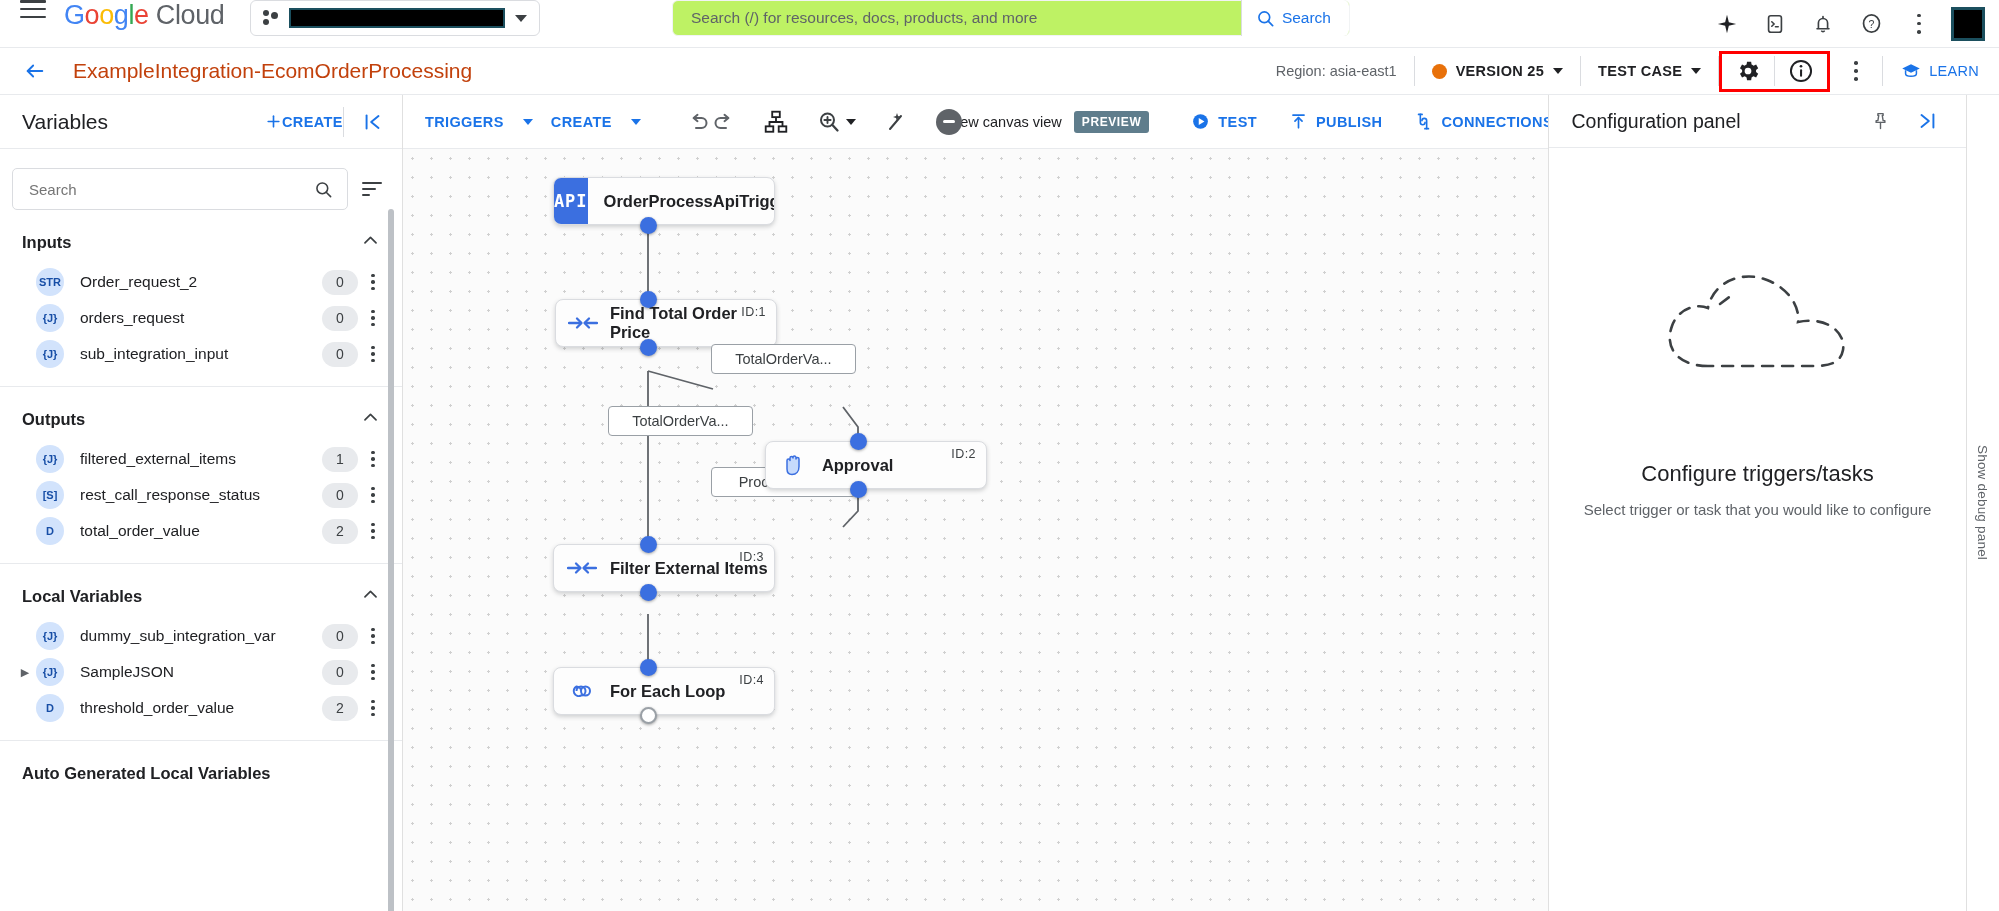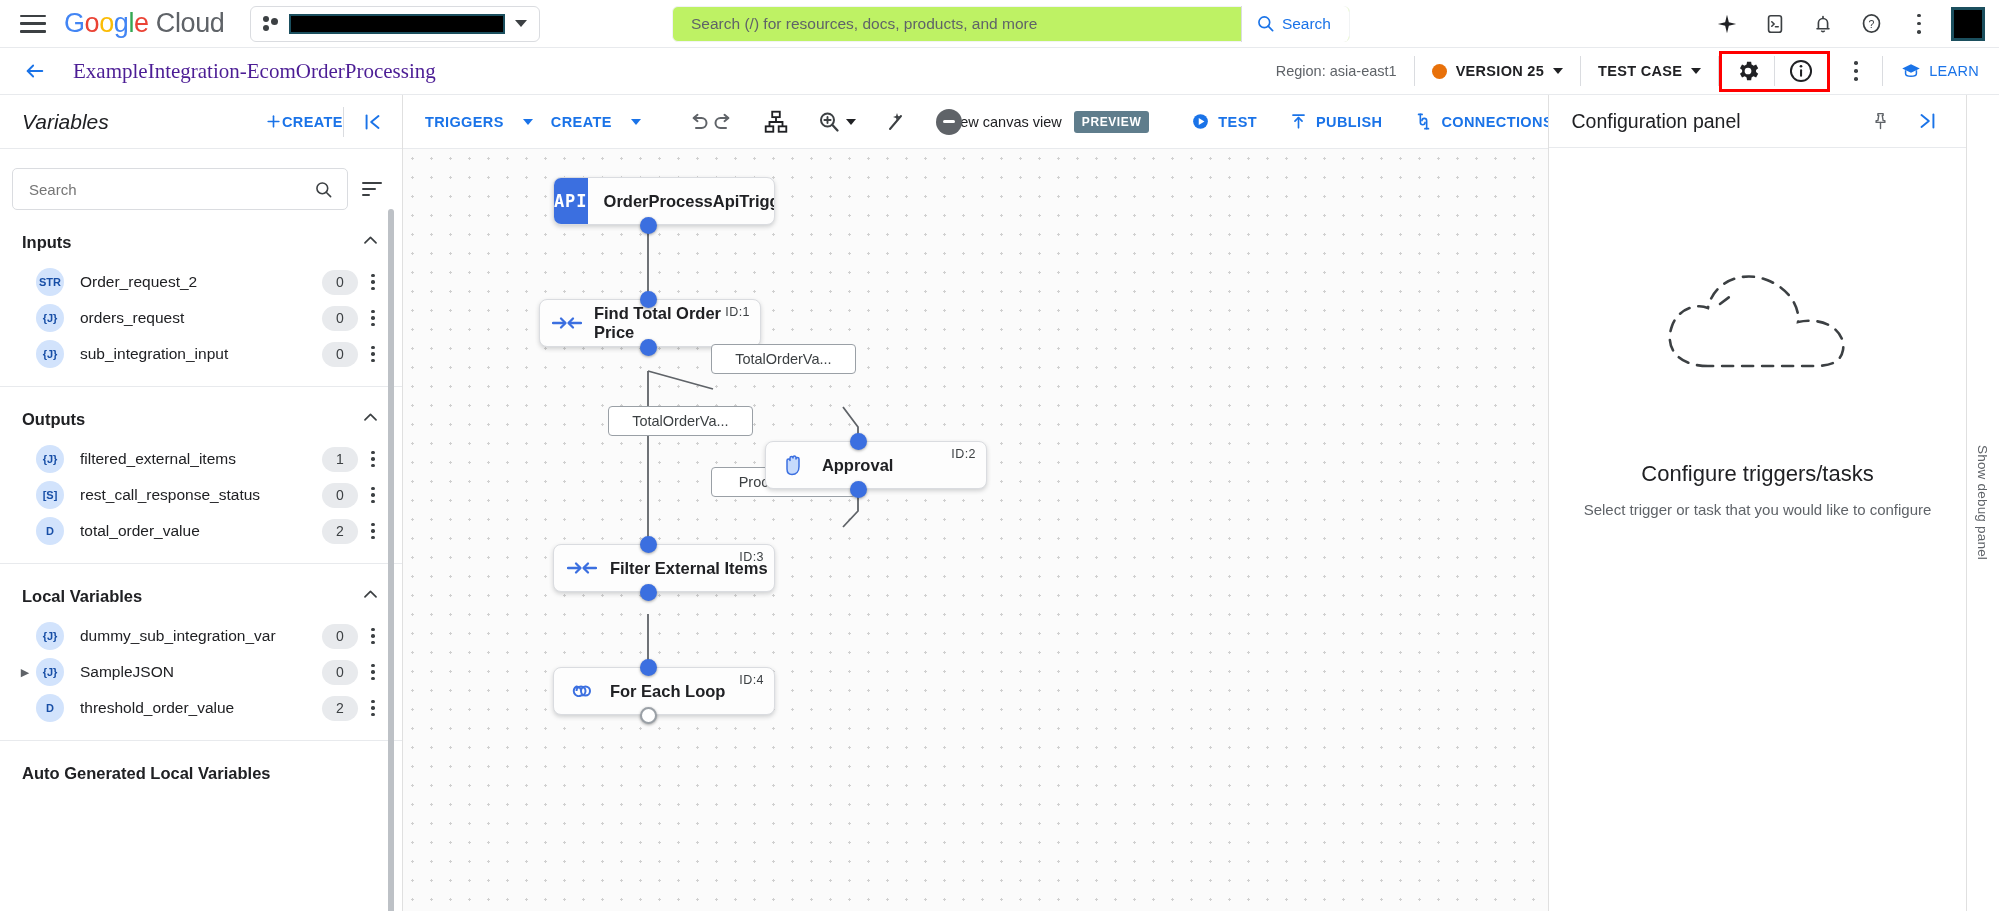--- a/index.html
+++ b/index.html
@@ -8,21 +8,21 @@
     width: 1999px; height: 911px;
     overflow: hidden;
     background: #fff;
     font-family: "Liberation Sans", sans-serif;
     color: #202124;
   }
 
   
   .topnav {
     height: 48px; width: 1999px;
-    display: flex; align-items: center;
+    display: flex; 
     background: #fff;
     border-bottom: 1px solid #e8eaed;
     position: relative;
   }
   .hamburger {
     width: 26px; height: 18px; margin-left: 20px; margin-right: 18px;
     display: flex; flex-direction: column; justify-content: space-between;
     cursor: pointer;
   }
   .hamburger span { display:block; height: 2.5px; background: #3c4043; border-radius: 1px;}
@@ -63,38 +63,38 @@
   .kebab { width: 20px; height: 20px; display:flex;flex-direction:column;justify-content:space-between;align-items:center; }
   .kebab i { display:block;width:3.6px;height:3.6px;border-radius:50%;background:#3c4043;}
   .avatar-redacted { width: 34px; height:34px; background:#000; border:3px solid #1b4f5e; margin-left:4px;}
 
   
   .pagehdr {
     height: 47px; display:flex; align-items:center; background:#fff;
     border-bottom:1px solid #e8eaed; position: relative;
   }
   .back-arrow { margin-left:20px; width:30px;height:30px; display:flex;align-items:center;justify-content:center; color:#1a73e8; font-size:22px; cursor:pointer;}
-  .pagetitle { margin-left: 23px; font-size: 21px; color: #4c1d95; white-space:nowrap;font-family:Liberation Serif, serif;}
+  .pagetitle { margin-left: 23px; font-size: 21px; color: #c2410c; white-space:nowrap;}
   .hdr-right { margin-left:auto; display:flex;align-items:center; height:100%; }
   .hdr-region { color:#5f6368; font-size:14.5px; padding: 0 17px; white-space:nowrap;}
   .vdiv { width:1px; height:30px; background:#dadce0; }
   .hdr-chip { display:flex;align-items:center;gap:9px; padding: 0 17px; font-size:14.5px; font-weight:bold; letter-spacing:.3px; cursor:pointer; white-space:nowrap;}
   .vdot { width:15px;height:15px;border-radius:50%; background:#e8710a; }
   .caret-sm { width:0;height:0;border-left:5px solid transparent;border-right:5px solid transparent;border-top:6px solid #202124; }
   .redbox { display:flex; align-items:center; height: 41px; border:3px solid #ff0000; }
   .hdr-iconbtn { width:52px;height:100%;display:flex;align-items:center;justify-content:center;cursor:pointer;}
   .hdr-learn { display:flex;align-items:center;gap:8px;color:#1a73e8;font-size:14.5px;font-weight:normal;letter-spacing:.3px;padding:0 20px 0 18px;cursor:pointer;white-space:nowrap;}
 
   
   .body { display:flex; height: calc(911px - 48px - 47px); }
 
   
   .varpanel { width: 509px; border-right:1px solid #e0e0e0; display:flex;flex-direction:column; background:#fff; position:relative;}
   .varhdr { height: 54px; display:flex;align-items:center; border-bottom:1px solid #e8eaed; }
-  .varhdr h2 { margin:0 0 0 22px; font-size: 21px; font-weight:400; color:#202124;font-style:italic;}
+  .varhdr h2 { margin:0 0 0 22px; font-size: 21px; font-weight:400; color:#202124;}
   .var-create { margin-left:auto; display:flex;align-items:center;gap:0;color:#1a73e8;font-size:14.5px;font-weight:bold;letter-spacing:.4px;cursor:pointer;}
   .var-collapse { width:58px;height:100%;display:flex;align-items:center;justify-content:center;color:#1a73e8;font-size:19px;cursor:pointer;}
   .varbody { flex:1 1 auto; overflow:hidden; position:relative;}
   .searchrow { display:flex;align-items:center; padding: 19px 14px 0 12px; gap: 14px;}
   .searchbox { flex:1 1 auto; height:42px; border:1px solid #dadce0; border-radius:5px; display:flex;align-items:center; padding: 0 14px;}
   .searchbox input { border:none;outline:none;flex:1;font-size:15px;color:#5f6368; font-family:"Liberation Sans",sans-serif; background:transparent;}
   .sorticon { width:26px;height:26px;display:flex;flex-direction:column;justify-content:center;gap:3.5px;cursor:pointer;}
   .sorticon i { display:block;height:2.6px;background:#3c4043;border-radius:2px;}
   .sorticon i:nth-child(1){width:20px;} .sorticon i:nth-child(2){width:14px;} .sorticon i:nth-child(3){width:8px;}
 
@@ -582,21 +582,21 @@
         <path d="M245,465 L245,540" stroke="#5f6368" stroke-width="1.8" fill="none"></path>
         <polygon points="238,530 252,530 245,544" fill="#9aa0a6"></polygon>
       </svg>
 
       <div class="node" style="left:150px; top:28px; width:222px; height:48px;">
         <span class="api-badge">API</span>
         <span class="node-label" style="margin-left:16px">OrderProcessApiTrigger</span>
       </div>
       <span class="port" style="left:237px; top:68px;"></span>
 
-      <div class="node" style="left:136px; top:150px; width:222px; height:48px;">
+      <div class="node" style="left:152px; top:150px; width:222px; height:48px;">
         <span class="node-icon">
           <svg width="30" height="22" viewBox="0 0 30 22">
             <line x1="1" y1="11" x2="13" y2="11" stroke="#3b6fe0" stroke-width="2.3" stroke-linecap="round"></line>
             <polyline points="9,6.5 13.5,11 9,15.5" fill="none" stroke="#3b6fe0" stroke-width="2.3" stroke-linecap="round" stroke-linejoin="round"></polyline>
             <line x1="29" y1="11" x2="17" y2="11" stroke="#3b6fe0" stroke-width="2.3" stroke-linecap="round"></line>
             <polyline points="21,6.5 16.5,11 21,15.5" fill="none" stroke="#3b6fe0" stroke-width="2.3" stroke-linecap="round" stroke-linejoin="round"></polyline>
           </svg>
         </span>
         <span class="node-label">Find Total Order Price</span>
         <span class="node-id">ID:1</span>

